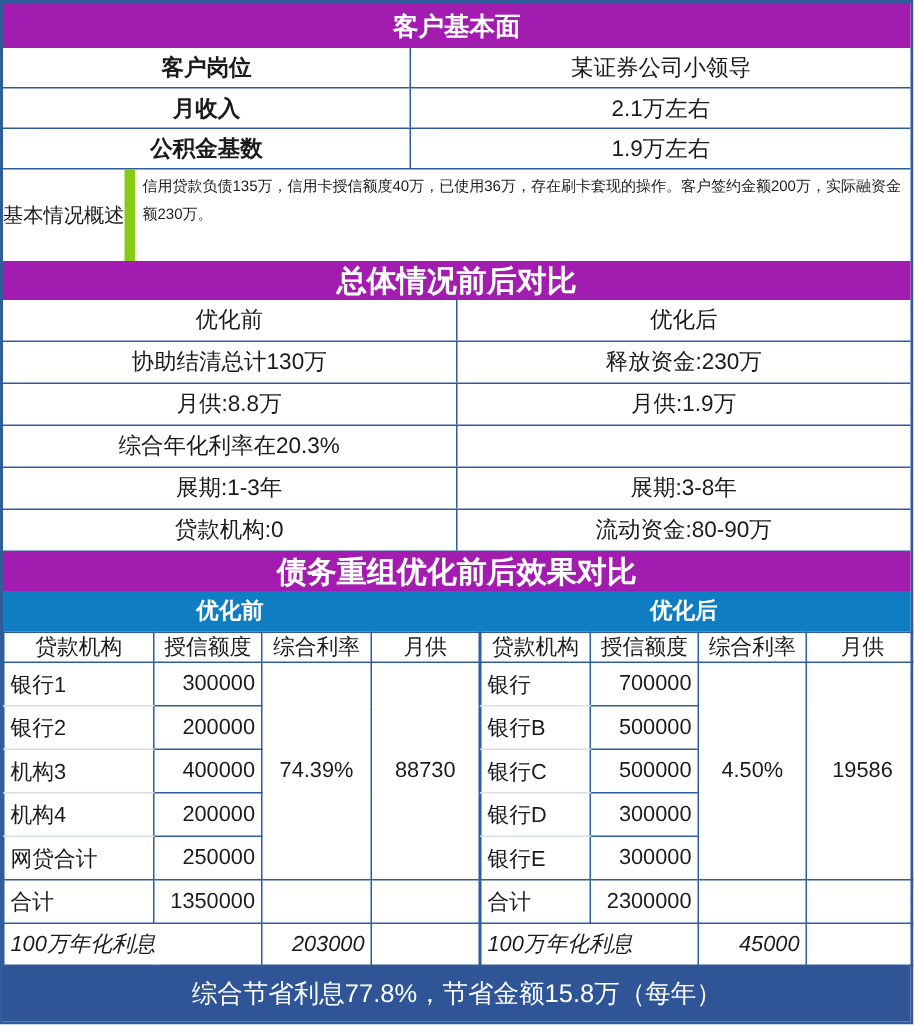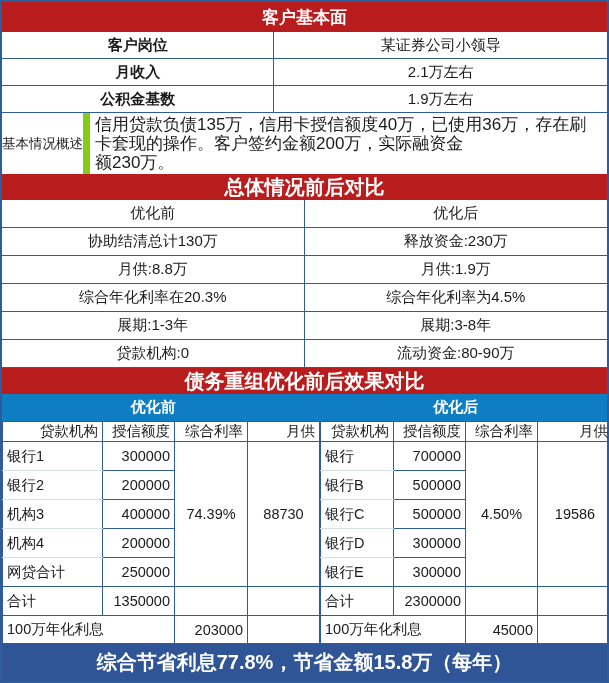--- a/index.html
+++ b/index.html
@@ -3,57 +3,57 @@
 <meta charset="utf-8">
 <style>
   * { margin:0; padding:0; box-sizing:border-box; }
   body { background:#ffffff; font-family:"Liberation Sans", sans-serif; }
   .sheet{
     width:609px; height:683px; margin:0 auto; background:#fff;
     border:2px solid #2F5D9C; color:#1b1b1b; font-size:15px;
     display:flex; flex-direction:column;
   }
   .sec-title{
-    background:#b91c1c; color:#fff; font-weight:bold; text-align:center;
+    background:#a21caf; color:#fff; font-weight:bold; text-align:center;
     display:flex; align-items:center; justify-content:center; flex:0 0 auto;
   }
   .sec-title.big{ height:30px; font-size:17px; }
   .sec-title.small{ height:26px; font-size:20px; }
   
   .kv-row{ display:flex; height:27px; border-bottom:1px solid #2F5D9C; flex:0 0 auto; }
   .kv-label{ width:45%; border-right:1px solid #2F5D9C; display:flex; align-items:center; justify-content:center;font-weight:bold; }
   .kv-value{ flex:1; display:flex; align-items:center; justify-content:center; }
   
   .ov-row{ display:flex; height:61px; flex:0 0 auto; }
   .ov-label{ width:88px; border-right:7px solid #84cc16; display:flex; align-items:center; justify-content:center; font-size:13.5px; }
-  .ov-content{ flex:1; padding:2px 5px; line-height:19px; font-size:17px; }
+  .ov-content{ flex:1; padding:2px 5px; line-height:19px; font-size:10px; }
   .ov-content span{ display:block; }
   .ov-content span:first-child{ display:inline; }
   
   .cmp-row{ display:flex; height:28px; border-bottom:1px solid #2F5D9C; flex:0 0 auto; }
   .cmp-row:last-of-type{ border-bottom:none; }
   .cmp-cell{ width:50%; display:flex; align-items:center; justify-content:center; }
   .cmp-cell.before{ border-right:1px solid #2F5D9C; }
   
   .sub-bar{ display:flex; height:27px; background:#0E7DC2; color:#fff; font-weight:bold; font-size:15px; flex:0 0 auto; }
   .sub-bar div{ width:50%; display:flex; align-items:center; justify-content:center; }
   .tables{ display:flex; flex:0 0 auto; }
   table.grid{ border-collapse:collapse; table-layout:fixed; font-size:14.5px; }
   table.grid.left{ width:317px; }
   table.grid.right{ width:292px; }
   table.grid td{ border:1px solid #2F5D9C; height:29px; padding:0 4px; overflow:hidden; white-space:nowrap; }
-  table.grid tr.head td{ height:16px; text-align:right; }
+  table.grid tr.head td{ height:16px; text-align:center; }
   td.lab{ text-align:left; }
   td.lab.sep{ border-bottom-color:#D8DEE8; }
   td.num{ text-align:right; padding-right:7px; }
   td.mid{ text-align:center; }
-  tr.annual td{ height:28px; }
+  tr.annual td{ height:28px;font-style:italic; }
   
   .footer-bar{
-    background:#2F5597; color:#fff; font-weight:bold; font-size:20px;
+    background:#2F5597; color:#fff; font-weight:normal; font-size:17px;
     flex:1; display:flex; align-items:center; justify-content:center;
   }
 </style>
 </head>
 <body>
 
 <div class="sheet">
 
   <div class="sec-title big">客户基本面</div>
 
@@ -87,21 +87,20 @@
   <div class="cmp-row">
     <div class="cmp-cell before">协助结清总计130万</div>
     <div class="cmp-cell">释放资金:230万</div>
   </div>
   <div class="cmp-row">
     <div class="cmp-cell before">月供:8.8万</div>
     <div class="cmp-cell">月供:1.9万</div>
   </div>
   <div class="cmp-row">
     <div class="cmp-cell before">综合年化利率在20.3%</div>
-    <div class="cmp-cell">综合年化利率为4.5%</div>
   </div>
   <div class="cmp-row">
     <div class="cmp-cell before">展期:1-3年</div>
     <div class="cmp-cell">展期:3-8年</div>
   </div>
   <div class="cmp-row">
     <div class="cmp-cell before">贷款机构:0</div>
     <div class="cmp-cell">流动资金:80-90万</div>
   </div>
 

